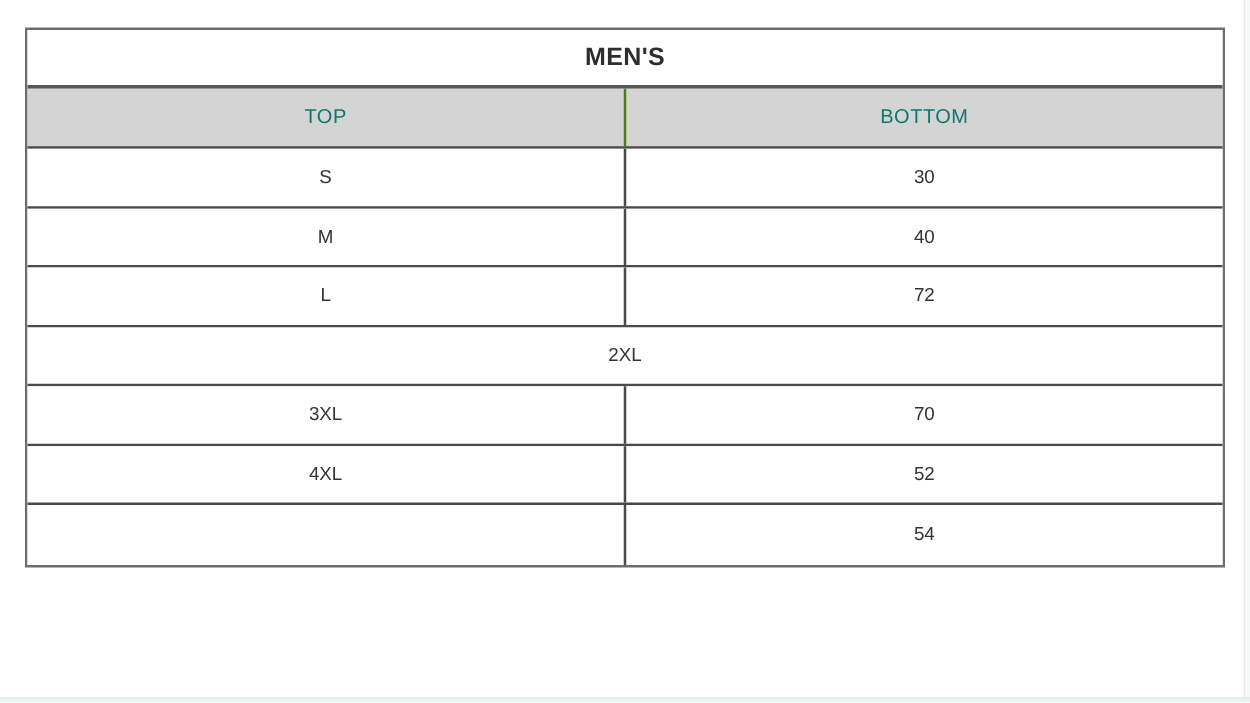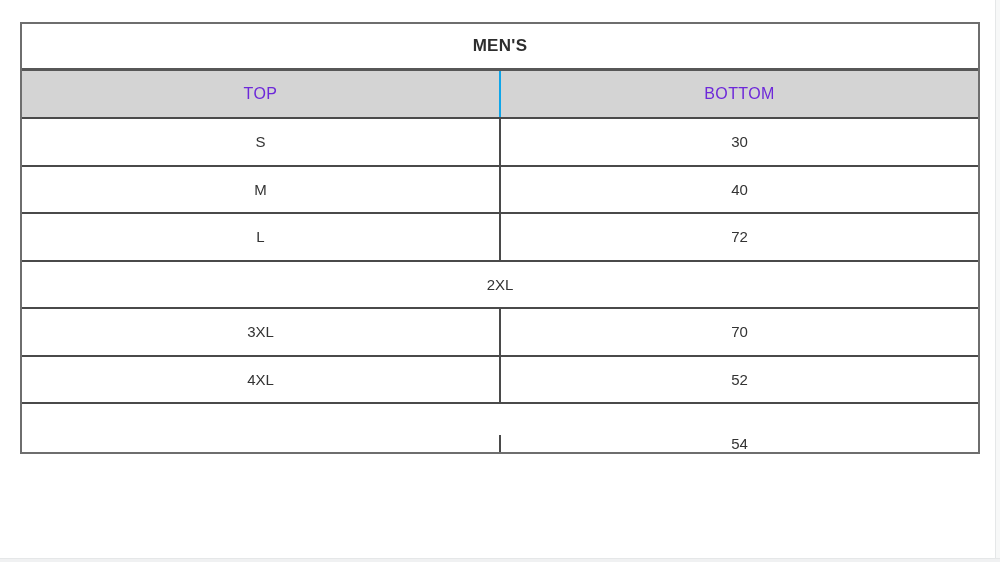--- a/index.html
+++ b/index.html
@@ -18,53 +18,52 @@
     width: 960px;
     border: 2px solid #6e6e6e;
     background: #ffffff;
   }
   .title-row {
     height: 47px;
     border-bottom: 3px solid #575757;
     display: flex;
     align-items: center;
     justify-content: center;
-    font-size: 17px;
+    font-size: 20px;
     font-weight: bold;
     color: #2e2e2e;
     letter-spacing: 0.3px;
     background: #ffffff;
   }
   .header-row {
     height: 48px;
     background: #d4d4d4;
     border-bottom: 2px solid #4a4a4a;
     display: flex;
   }
   .header-cell {
     flex: 1;
     display: flex;
     align-items: center;
     justify-content: center;
     font-size: 16px;
-    color: #6d28d9;
+    color: #0f766e;
     letter-spacing: 0.4px;
   }
   .header-cell + .header-cell {
-    border-left: 2px solid #0ea5e9;
+    border-left: 2px solid #4d7c0f;
   }
   .data-row {
     height: 47.5px;
     border-bottom: 2px solid #4a4a4a;
     display: flex;
     background: #ffffff;
   }
   .data-row:last-child {
     border-bottom: none;
-    align-items: flex-end;
   }
   .data-cell {
     flex: 1;
     display: flex;
     align-items: center;
     justify-content: center;
     font-size: 15px;
     color: #333333;
   }
   .data-cell + .data-cell {

